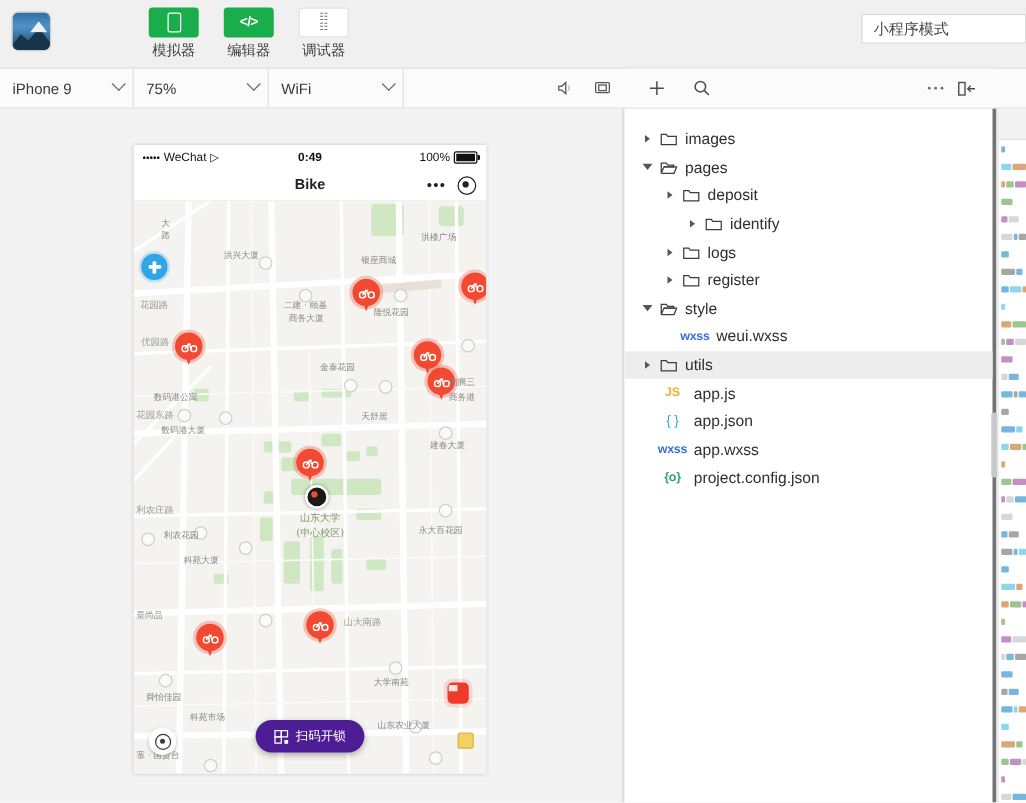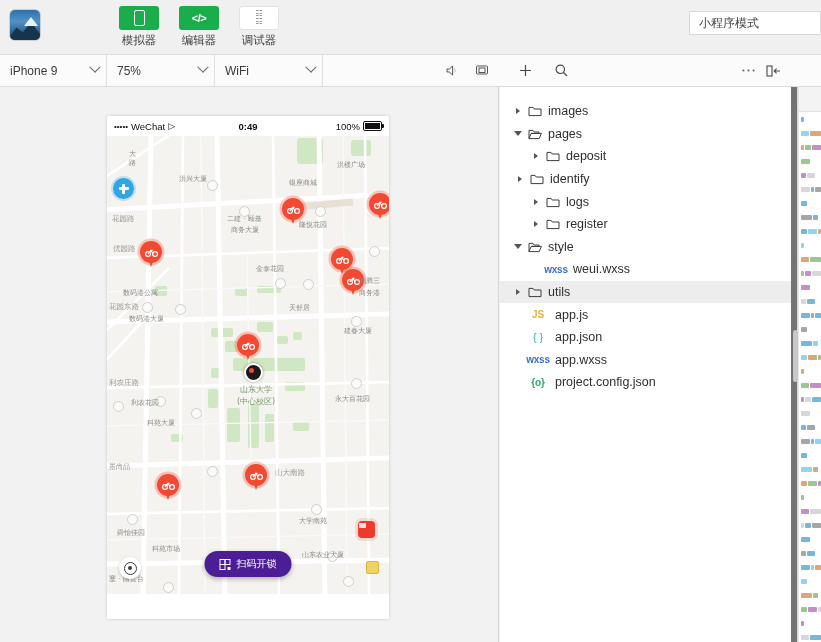--- a/index.html
+++ b/index.html
@@ -176,21 +176,21 @@
     display:flex;align-items:center;justify-content:center;color:#fff;font-size:7px;
   }
   .gold-ico{
     position:absolute;right:10px;bottom:20px;width:13px;height:13px;border-radius:2px;
     background:#f0d264;border:1px solid #d6b73e;box-sizing:border-box;
   }
 
   
   .tree-panel{
     position:absolute;left:500px;top:87px;width:297px;height:555px;
-    background:#fff;box-sizing:border-box;border-right:6px solid #737373;
+    background:#fff;box-sizing:border-box;border-right:3px solid #737373;
   }
   .tree-toolbar{
     position:absolute;left:0;top:-32px;width:297px;height:31px;
     display:flex;align-items:center;box-sizing:border-box;
     background:#fbfbfb;
   }
   .tt-ico{
     width:26px;height:26px;display:flex;align-items:center;justify-content:center;
     color:#4a4a4a;cursor:pointer;
   }
@@ -315,20 +315,27 @@
         </div>
         <div class="sb-mid">0:49</div>
         <div class="sb-right">
           <span>100%</span>
           <span class="batt">
               <i></i>
             </span>
         </div>
       </div>
 
+      <div class="nav-bar">
+        <div class="nav-title">Bike</div>
+        <div class="nav-actions">
+          <span class="dots3">•••</span>
+          <span class="target-ico"></span>
+        </div>
+      </div>
 
       <div class="map">
 
         <svg width="282" height="458">
 
           <rect x="0" y="0" width="282" height="458" fill="#f4f3f0"></rect>
 
           <g fill="#cfe7c2">
             <rect x="118" y="205" width="34" height="11" rx="2"></rect>
             <rect x="126" y="222" width="72" height="13" rx="2"></rect>
@@ -614,21 +621,21 @@
           <span class="twist">
             <span class="ar"></span>
           </span>
           <span class="folder-ico">
             <svg width="14" height="12" viewBox="0 0 14 12">
               <path d="M1 2.4h4l1.2 1.6H13v6.6H1z" fill="none" stroke="#3d3d3d" stroke-width="1"></path>
             </svg>
           </span>
           <span class="fname">deposit</span>
         </div>
-        <div class="trow" style="padding-left: 12px;">
+        <div class="trow" style="padding-left: 34px; margin-left: 12px;">
           <span class="twist">
             <span class="ar"></span>
           </span>
           <span class="folder-ico">
             <svg width="14" height="12" viewBox="0 0 14 12">
               <path d="M1 2.4h4l1.2 1.6H13v6.6H1z" fill="none" stroke="#3d3d3d" stroke-width="1"></path>
             </svg>
           </span>
           <span class="fname">identify</span>
         </div>

